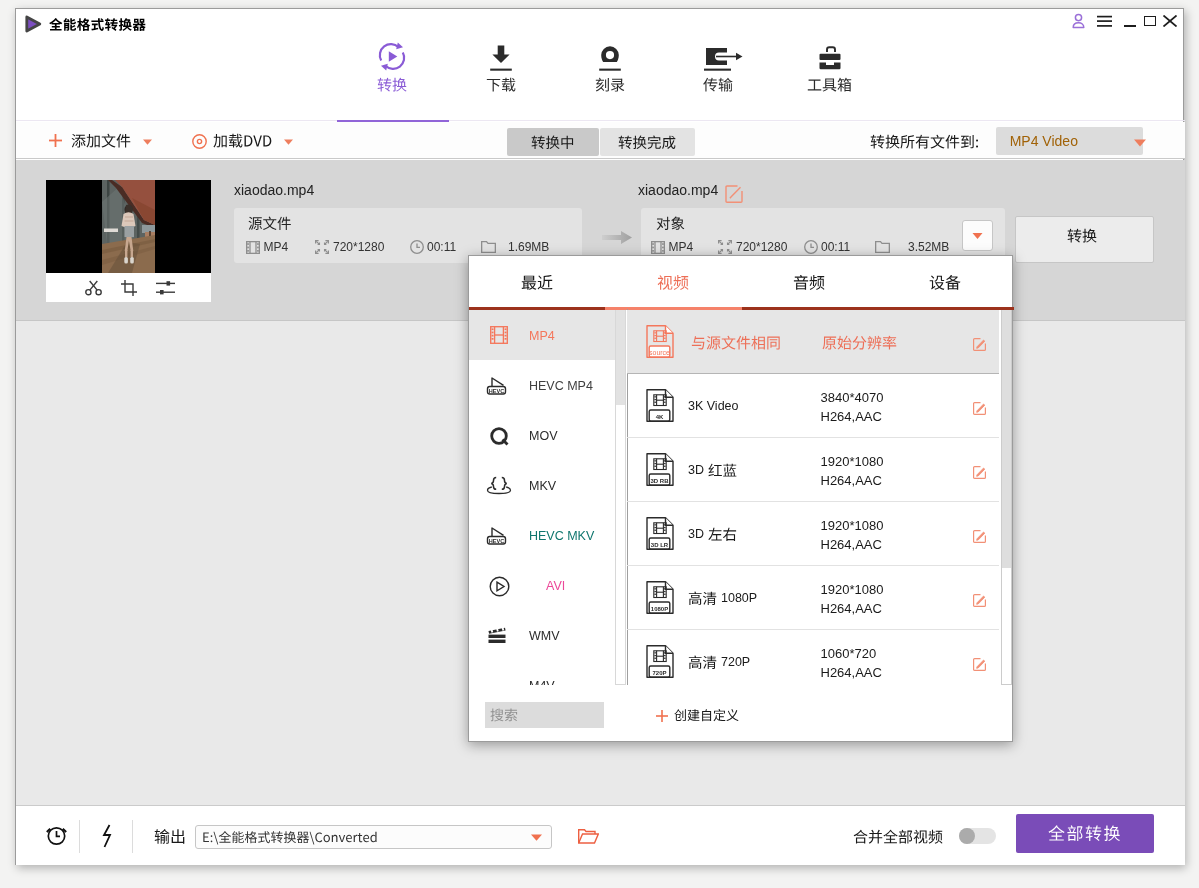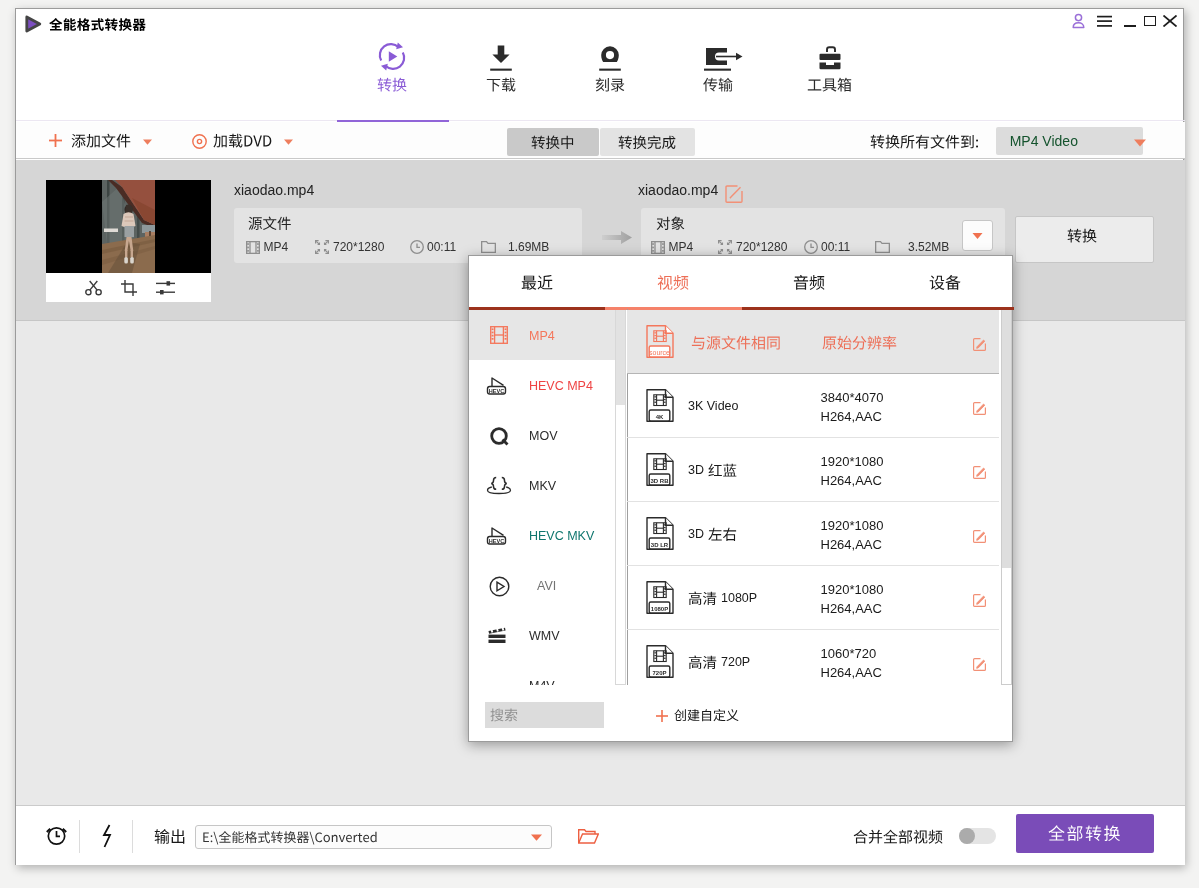--- a/index.html
+++ b/index.html
@@ -129,21 +129,21 @@
         <path transform="translate(0.0,17.40) scale(0.015000,-0.015000)" d="M81 332C89 340 120 346 154 346H243V201L40 167L56 94L243 130V-76H315V144L450 171L447 236L315 213V346H418V414H315V567H243V414H145C177 484 208 567 234 653H417V723H255C264 757 272 791 280 825L206 840C200 801 192 762 183 723H46V653H165C142 571 118 503 107 478C89 435 75 402 58 398C67 380 77 346 81 332ZM426 535V464H573C552 394 531 329 513 278H801C766 228 723 168 682 115C647 138 612 160 579 179L531 131C633 70 752 -22 810 -81L860 -23C830 6 787 40 738 76C802 158 871 253 921 327L868 353L856 348H616L650 464H959V535H671L703 653H923V723H722L750 830L675 840L646 723H465V653H627L594 535Z"></path>
         <path transform="translate(15.0,17.40) scale(0.015000,-0.015000)" d="M164 839V638H48V568H164V345C116 331 72 318 36 309L56 235L164 270V12C164 0 159 -4 148 -4C137 -5 103 -5 64 -4C74 -25 84 -58 87 -77C145 -78 182 -75 205 -62C229 -50 238 -29 238 12V294L345 329L334 399L238 368V568H331V638H238V839ZM536 688H744C721 654 692 617 664 587H458C487 620 513 654 536 688ZM333 289V224H575C535 137 452 48 279 -28C295 -42 318 -66 329 -81C499 -1 588 93 635 186C699 68 802 -28 921 -77C931 -59 953 -32 969 -17C848 25 744 115 687 224H950V289H880V587H750C788 629 827 678 853 722L803 756L791 752H575C589 778 602 803 613 828L537 842C502 757 435 651 337 572C353 561 377 536 388 519L406 535V289ZM478 289V527H611V422C611 382 609 337 598 289ZM805 289H671C682 336 684 381 684 421V527H805Z"></path>
         <path transform="translate(30.0,17.40) scale(0.015000,-0.015000)" d="M534 739V406C534 267 523 91 404 -32C420 -42 451 -67 462 -82C591 48 611 255 611 406V429H766V-77H841V429H958V501H611V684C726 702 854 728 939 764L888 828C806 790 659 758 534 739ZM172 361V391V521H370V361ZM441 819C362 783 218 756 98 741V391C98 261 93 88 29 -34C45 -43 77 -68 90 -82C147 22 165 167 170 293H442V589H172V685C284 699 408 721 489 756Z"></path>
         <path transform="translate(45.0,17.40) scale(0.015000,-0.015000)" d="M391 840C379 797 365 753 347 710H63V640H316C252 508 160 386 40 304C54 290 78 263 88 246C151 291 207 345 255 406V-79H329V119H748V15C748 0 743 -6 726 -6C707 -7 646 -8 580 -5C590 -26 601 -57 605 -77C691 -77 746 -77 779 -66C812 -53 822 -30 822 14V524H336C359 562 379 600 397 640H939V710H427C442 747 455 785 467 822ZM329 289H748V184H329ZM329 353V456H748V353Z"></path>
         <path transform="translate(60.0,17.40) scale(0.015000,-0.015000)" d="M423 823C453 774 485 707 497 666L580 693C566 734 531 799 501 847ZM50 664V590H206C265 438 344 307 447 200C337 108 202 40 36 -7C51 -25 75 -60 83 -78C250 -24 389 48 502 146C615 46 751 -28 915 -73C928 -52 950 -20 967 -4C807 36 671 107 560 201C661 304 738 432 796 590H954V664ZM504 253C410 348 336 462 284 590H711C661 455 592 344 504 253Z"></path>
         <path transform="translate(75.0,17.40) scale(0.015000,-0.015000)" d="M317 341V268H604V-80H679V268H953V341H679V562H909V635H679V828H604V635H470C483 680 494 728 504 775L432 790C409 659 367 530 309 447C327 438 359 420 373 409C400 451 425 504 446 562H604V341ZM268 836C214 685 126 535 32 437C45 420 67 381 75 363C107 397 137 437 167 480V-78H239V597C277 667 311 741 339 815Z"></path>
         <path transform="translate(90.0,17.40) scale(0.015000,-0.015000)" d="M641 754V148H711V754ZM839 824V37C839 20 834 15 817 15C800 14 745 14 686 16C698 -4 710 -38 714 -59C787 -59 840 -57 871 -44C901 -32 912 -10 912 37V824ZM62 42 79 -30C211 -4 401 32 579 67L575 133L365 94V251H565V318H365V425H294V318H97V251H294V82ZM119 439C143 450 180 454 493 484C507 461 519 440 528 422L585 460C556 517 490 608 434 675L379 643C404 613 430 577 454 543L198 521C239 575 280 642 314 708H585V774H71V708H230C198 637 157 573 142 554C125 530 110 513 94 510C103 490 114 455 119 439Z"></path>
         <path transform="translate(105.0,17.40) scale(0.015000,-0.015000)" d="M139 390C175 390 205 418 205 460C205 501 175 530 139 530C102 530 73 501 73 460C73 418 102 390 139 390ZM139 -13C175 -13 205 15 205 56C205 98 175 126 139 126C102 126 73 98 73 56C73 15 102 -13 139 -13Z"></path>
       </svg></div>
 <div class="abs" style="left:980px;top:118px;width:147px;height:28px;background:#dcdcdc;border-radius:2px"></div>
-<div style="position:absolute;left:993.7px;top:131.5px;transform:translateY(-50%);font:normal 14px 'Liberation Sans',sans-serif;color:#14532d;white-space:nowrap">MP4 Video</div>
+<div style="position:absolute;left:993.7px;top:131.5px;transform:translateY(-50%);font:normal 14px 'Liberation Sans',sans-serif;color:#a16207;white-space:nowrap">MP4 Video</div>
 <svg class="abs" style="left:1118px;top:129.5px" width="12" height="8" viewBox="0 0 12 8">
       <polygon points="0,0.5 12,0.5 6,7.5" fill="#ee7e5e"></polygon>
     </svg>
 <div class="abs" style="left:0;top:151px;width:1169px;height:160px;background:#d6d6d6"></div>
 <div class="abs" style="left:0;top:311px;width:1169px;height:485px;background:#e9e9e9;border-top:1px solid #c6c6c6"></div>
 <div class="abs" style="left:30px;top:171px;width:165px;height:93px;background:#000"></div>
 <svg class="abs" style="left:86px;top:171px" width="53" height="93" viewBox="0 0 53 93">
 <rect width="53" height="93" fill="#5c6361"></rect>
 <rect x="5" y="0" width="2.5" height="70" fill="#3c4442"></rect>
 <rect x="20" y="0" width="2.5" height="68" fill="#3c4442"></rect>
@@ -379,21 +379,21 @@
               <rect x="14.6" y="8.8" width="1.9" height="1.7"></rect>
               <rect x="14.6" y="12" width="1.9" height="1.7"></rect>
             </g>
           </svg></div>
 <div style="position:absolute;left:60px;top:25.5px;transform:translateY(-50%);font:normal 12.5px 'Liberation Sans',sans-serif;color:#f4775c;white-space:nowrap">MP4</div>
 <div class="abs" style="left:17px;top:66px;line-height:0"><svg width="26" height="21" viewBox="0 0 26 21" fill="none" stroke="#2b2b2b" stroke-width="1.4">
             <path d="M6 10.5 V2 L17.5 9.3" stroke-linejoin="round"></path>
             <rect x="1.5" y="10.5" width="18" height="7.5" rx="2.2"></rect>
             <text x="10.5" y="16.6" font-size="5.6" font-family="Liberation Sans, sans-serif" text-anchor="middle" fill="#2b2b2b" stroke="none" font-weight="bold">HEVC</text>
           </svg></div>
-<div style="position:absolute;left:60px;top:75.5px;transform:translateY(-50%);font:normal 12.5px 'Liberation Sans',sans-serif;color:#ef4444;white-space:nowrap">HEVC MP4</div>
+<div style="position:absolute;left:60px;top:75.5px;transform:translateY(-50%);font:normal 12.5px 'Liberation Sans',sans-serif;color:#404040;white-space:nowrap">HEVC MP4</div>
 <div class="abs" style="left:20px;top:116px;line-height:0"><svg width="21" height="21" viewBox="0 0 21 21" fill="none" stroke="#2b2b2b">
             <circle cx="10" cy="10" r="7.3" stroke-width="2.8"></circle>
             <line x1="13.5" y1="13.5" x2="18.5" y2="18.5" stroke-width="2.8"></line>
           </svg></div>
 <div style="position:absolute;left:60px;top:125.5px;transform:translateY(-50%);font:normal 12.5px 'Liberation Sans',sans-serif;color:#2b2b2b;white-space:nowrap">MOV</div>
 <div class="abs" style="left:17px;top:166px;line-height:0"><svg width="26" height="21" viewBox="0 0 26 21" fill="none" stroke="#2b2b2b" stroke-width="1.5">
             <path d="M10.2 1.5 q-2.7 0 -2.7 2.9 q0 2.5-2.2 3 q2.2 0.5 2.2 3 q0 2.9 2.7 2.9"></path>
             <path d="M15.8 1.5 q2.7 0 2.7 2.9 q0 2.5 2.2 3 q-2.2 0.5-2.2 3 q0 2.9-2.7 2.9"></path>
             <path d="M5.8 11 q-4.3 1-4.3 3.2 q0 3.3 11.5 3.3 q11.5 0 11.5-3.3 q0-2.2-4.3-3.2" stroke-width="1.3"></path>
           </svg></div>
@@ -401,21 +401,21 @@
 <div class="abs" style="left:17px;top:216px;line-height:0"><svg width="26" height="21" viewBox="0 0 26 21" fill="none" stroke="#2b2b2b" stroke-width="1.4">
             <path d="M6 10.5 V2 L17.5 9.3" stroke-linejoin="round"></path>
             <rect x="1.5" y="10.5" width="18" height="7.5" rx="2.2"></rect>
             <text x="10.5" y="16.6" font-size="5.6" font-family="Liberation Sans, sans-serif" text-anchor="middle" fill="#2b2b2b" stroke="none" font-weight="bold">HEVC</text>
           </svg></div>
 <div style="position:absolute;left:60px;top:225.5px;transform:translateY(-50%);font:normal 12.5px 'Liberation Sans',sans-serif;color:#0f766e;white-space:nowrap">HEVC MKV</div>
 <div class="abs" style="left:20px;top:266px;line-height:0"><svg width="21" height="21" viewBox="0 0 21 21" fill="none" stroke="#2b2b2b" stroke-width="1.4">
             <circle cx="10.5" cy="10.5" r="9.3"></circle>
             <polygon points="8,6.2 15,10.5 8,14.8"></polygon>
           </svg></div>
-<div style="position:absolute;left:68px;top:275.5px;transform:translateY(-50%);font:normal 12.5px 'Liberation Sans',sans-serif;color:#737373;white-space:nowrap">AVI</div>
+<div style="position:absolute;left:77px;top:275.5px;transform:translateY(-50%);font:normal 12.5px 'Liberation Sans',sans-serif;color:#ec4899;white-space:nowrap">AVI</div>
 <div class="abs" style="left:17px;top:316px;line-height:0"><svg width="22" height="21" viewBox="0 0 22 21" fill="#2b2b2b">
             <polygon points="2.5,5 19,1.8 19.6,4.6 3.1,7.8"></polygon>
             <rect x="2.5" y="8.6" width="17" height="3.4"></rect>
             <rect x="2.5" y="13.6" width="17" height="3.4"></rect>
             <g fill="#fff">
               <rect x="5" y="3" width="1.8" height="3.6" transform="rotate(-13 5.9 4.8)"></rect>
               <rect x="10.5" y="2" width="1.8" height="3.6" transform="rotate(-13 11.4 3.8)"></rect>
               <rect x="16" y="0.9" width="1.8" height="3.6" transform="rotate(-13 16.9 2.7)"></rect>
             </g>
           </svg></div>

